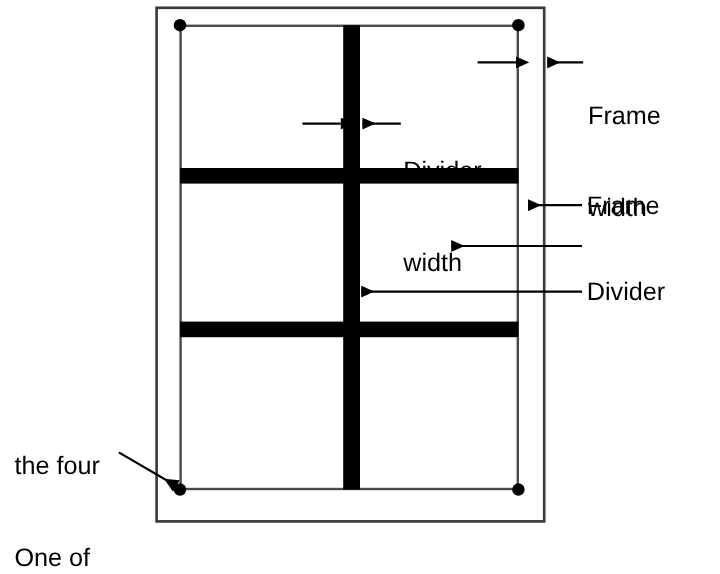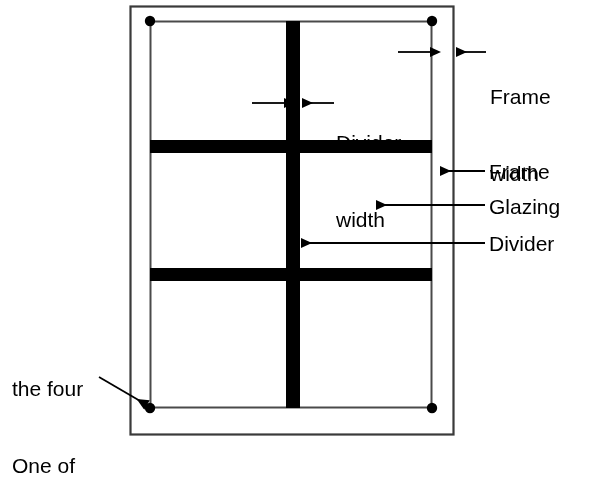--- a/index.html
+++ b/index.html
@@ -94,21 +94,20 @@
     <div>width</div>
   </div>
 
   <div class="dgm-label" id="label-divider-width">
     <div>Divider</div>
     <div>width</div>
   </div>
 
   <div class="dgm-label" id="label-frame">Frame</div>
 
-  <div class="dgm-label" id="label-glazing">Glazing</div>
 
   <div class="dgm-label" id="label-divider">Divider</div>
 
   <div class="dgm-label" id="label-vertices">
     <div>the four</div>
     <div>One of</div>
     
     
   </div>
 

